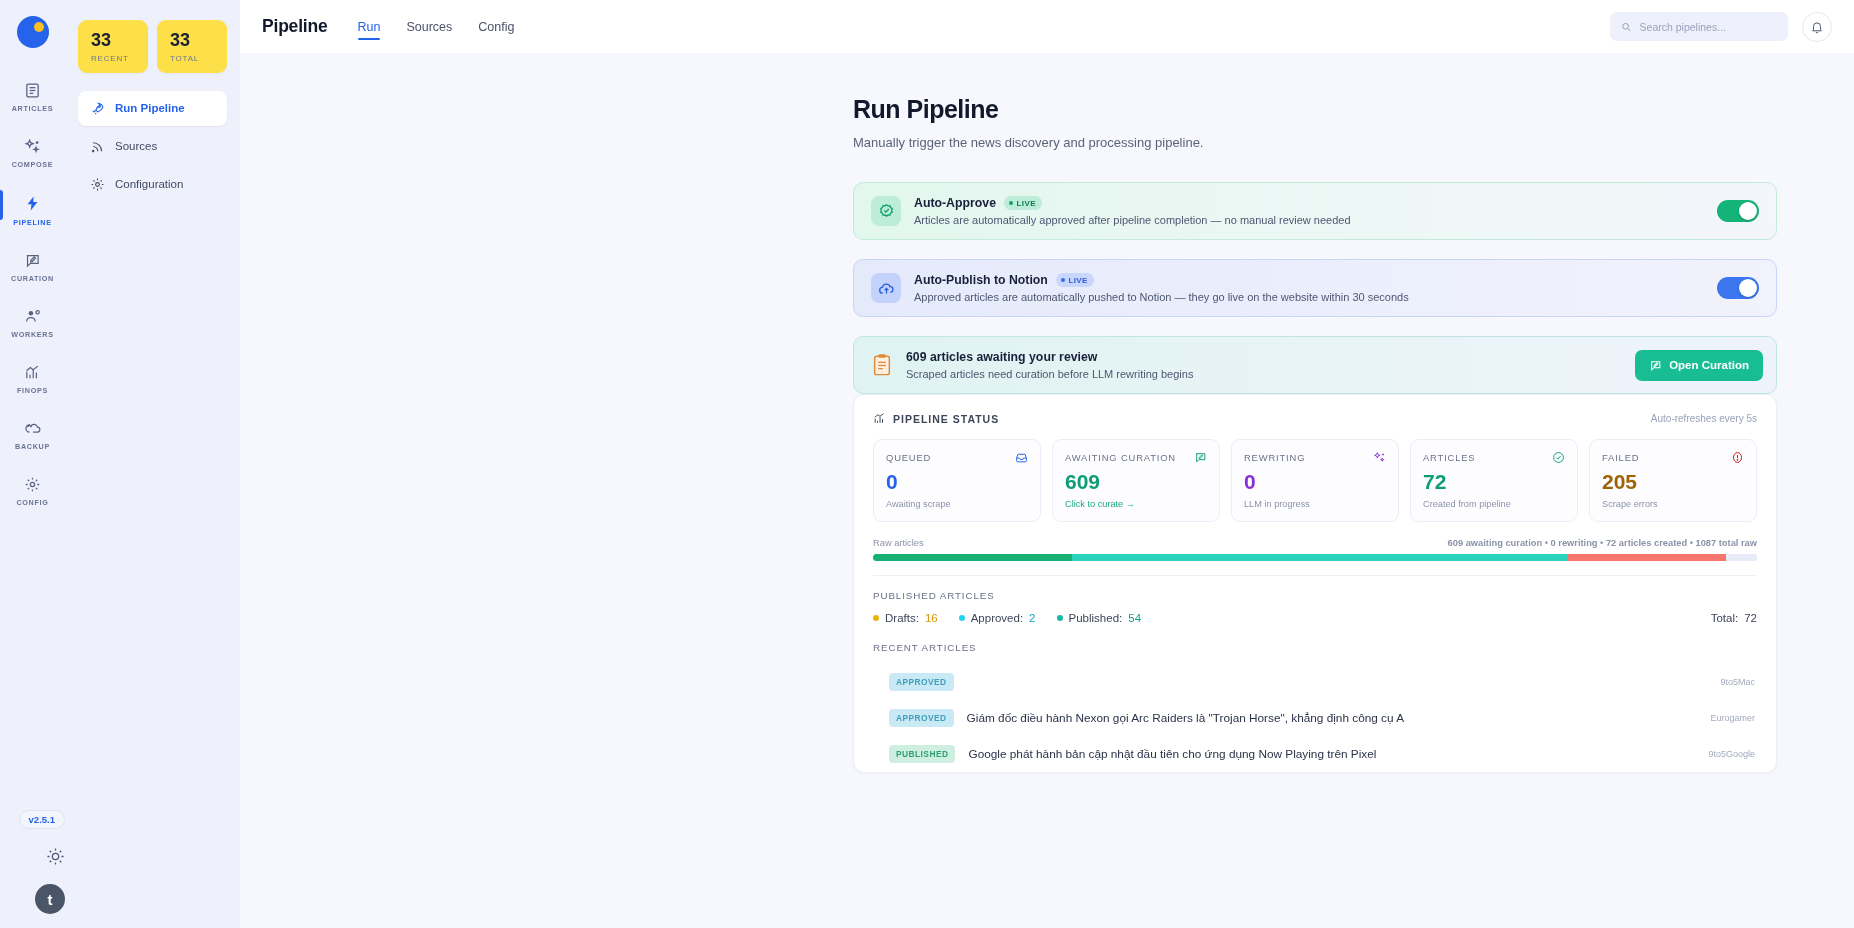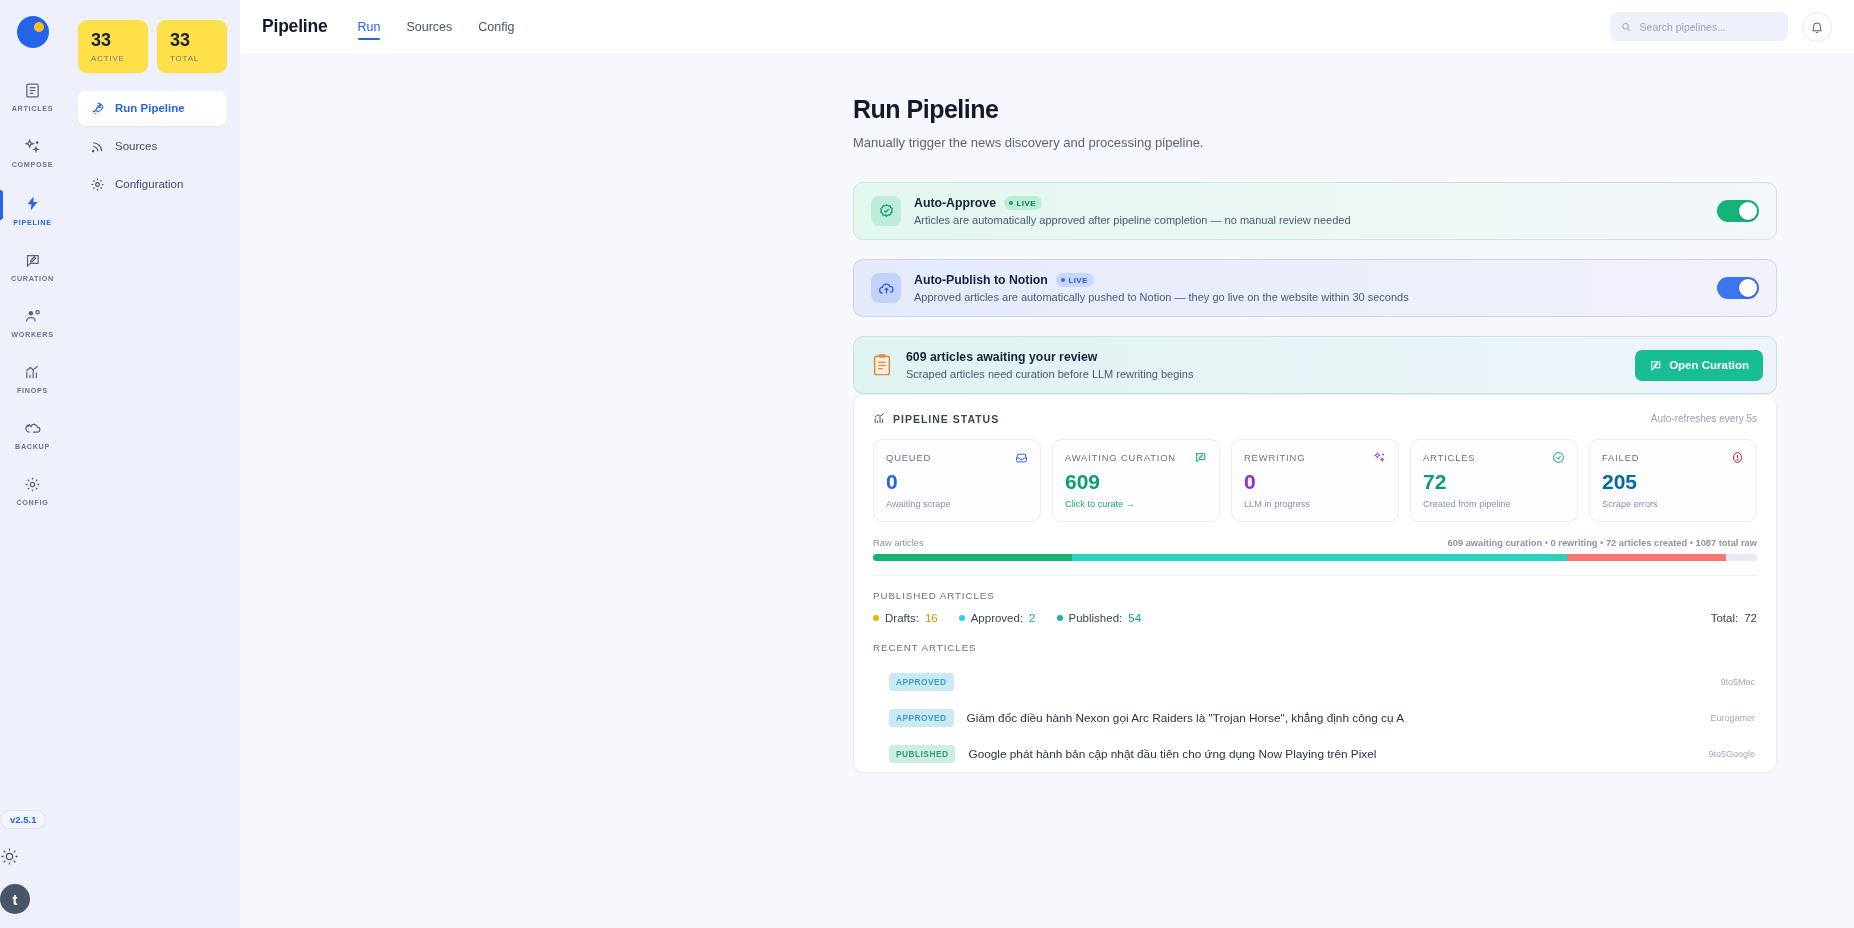--- a/index.html
+++ b/index.html
@@ -36,21 +36,21 @@
   .rail-label {
     font-size: 7.2px; letter-spacing: .7px; color: #6b7395; font-weight: 600;
   }
   .rail-item.active .rail-label { color: #2563eb; }
   .rail-item.active::before {
     content: ""; position: absolute; left: 0; top: 4px;
     width: 3px; height: 30px; background: #2563eb; border-radius: 0 3px 3px 0;
   }
   .rail-bottom {
     position: absolute; bottom: 14px; left: 0; width: 65px;
-    display: flex; flex-direction: column; align-items: flex-start; gap: 18px;
+    display: flex; flex-direction: column; align-items: flex-end; gap: 18px;
   }
   .version-pill {
     border: 1px solid #dfe3f3; border-radius: 11px; padding: 3px 9px;
     font-size: 9.5px; font-weight: 700; color: #2563eb; background: #f3f5fd;
   }
   .avatar-circle {
     width: 30px; height: 30px; border-radius: 50%;
     background: #4a5568; color: #fff; display: flex; align-items: center;
     justify-content: center; font-size: 15px; font-weight: 600;
   }
@@ -291,21 +291,21 @@
           <path d="M12 1.8v2.6M12 19.6v2.6M22.2 12h-2.6M4.4 12H1.8M19.3 4.7l-1.9 1.9M6.6 17.4l-1.9 1.9M19.3 19.3l-1.9-1.9M6.6 6.6L4.7 4.7"></path>
         </svg>
       <div class="avatar-circle">t</div>
     </div>
   </div>
 
   <div class="subcol">
     <div class="stat-row">
       <div class="mini-card">
         <div class="mini-num">33</div>
-        <div class="mini-lbl">ACTIVE</div>
+        <div class="mini-lbl">RECENT</div>
       </div>
       <div class="mini-card">
         <div class="mini-num">33</div>
         <div class="mini-lbl">TOTAL</div>
       </div>
     </div>
 
     <div class="nav-item active">
       <svg width="15" height="15" viewBox="0 0 24 24" fill="none" stroke="#2563eb" stroke-width="1.7">
         <path d="M13.5 3.5c3.5 0 7 3.5 7 7-2 4-5.5 6-8 7l-3-3c1-2.5 3-6 7-8z"></path>
@@ -501,21 +501,21 @@
               <div class="scard-top">
                 <span class="scard-lbl">FAILED</span>
                 <span class="scard-ico">
                   <svg width="13" height="13" viewBox="0 0 24 24" fill="none" stroke="#c4161c" stroke-width="1.8">
                       <ellipse cx="12" cy="12" rx="7.5" ry="9"></ellipse>
                       <line x1="12" y1="7.5" x2="12" y2="13"></line>
                       <circle cx="12" cy="16.2" r="0.9" fill="#c4161c"></circle>
                     </svg>
                   </span>
               </div>
-              <div class="scard-num" style="color:#0369a1">205</div>
+              <div class="scard-num" style="color:#a16207">205</div>
               <div class="scard-foot">Scrape errors</div>
             </div>
           </div>
 
           <div class="barwrap">
             <div class="barhead">
               <span>Raw articles</span>
               <span class="right">609 awaiting curation • 0 rewriting • 72 articles created • 1087 total raw</span>
             </div>
             <div class="bar">

